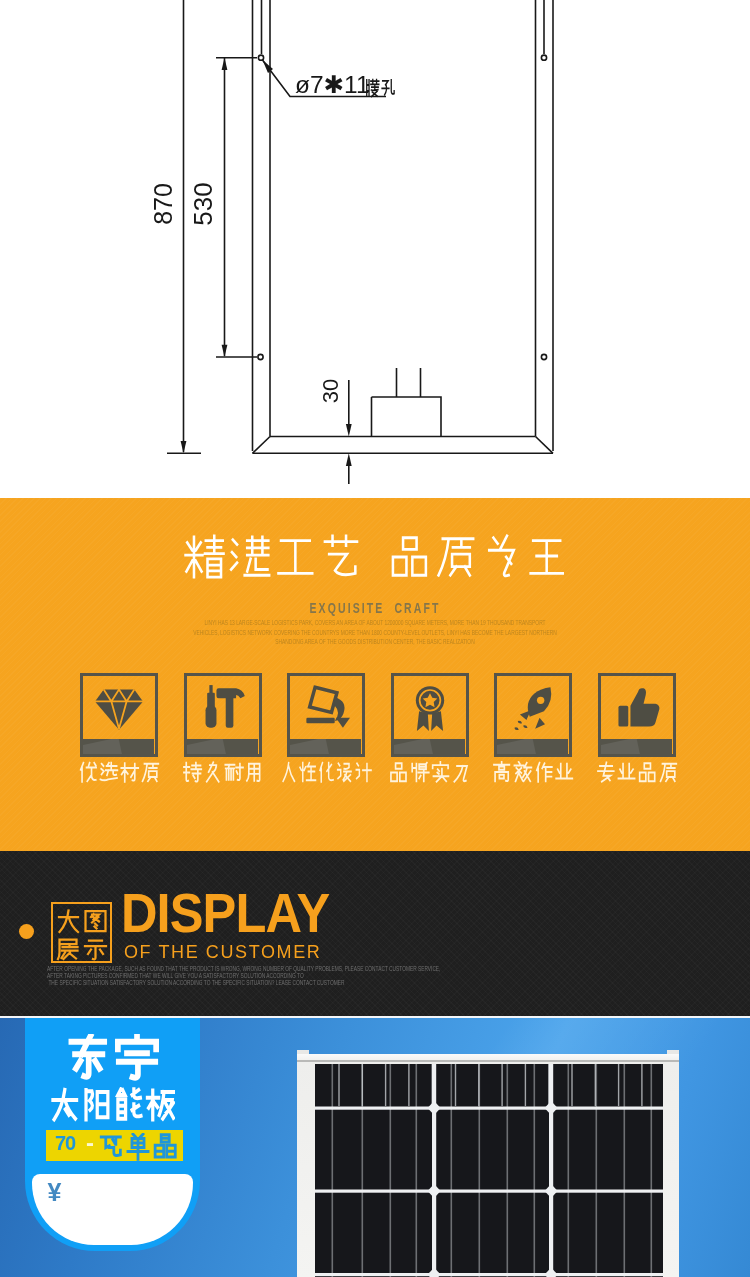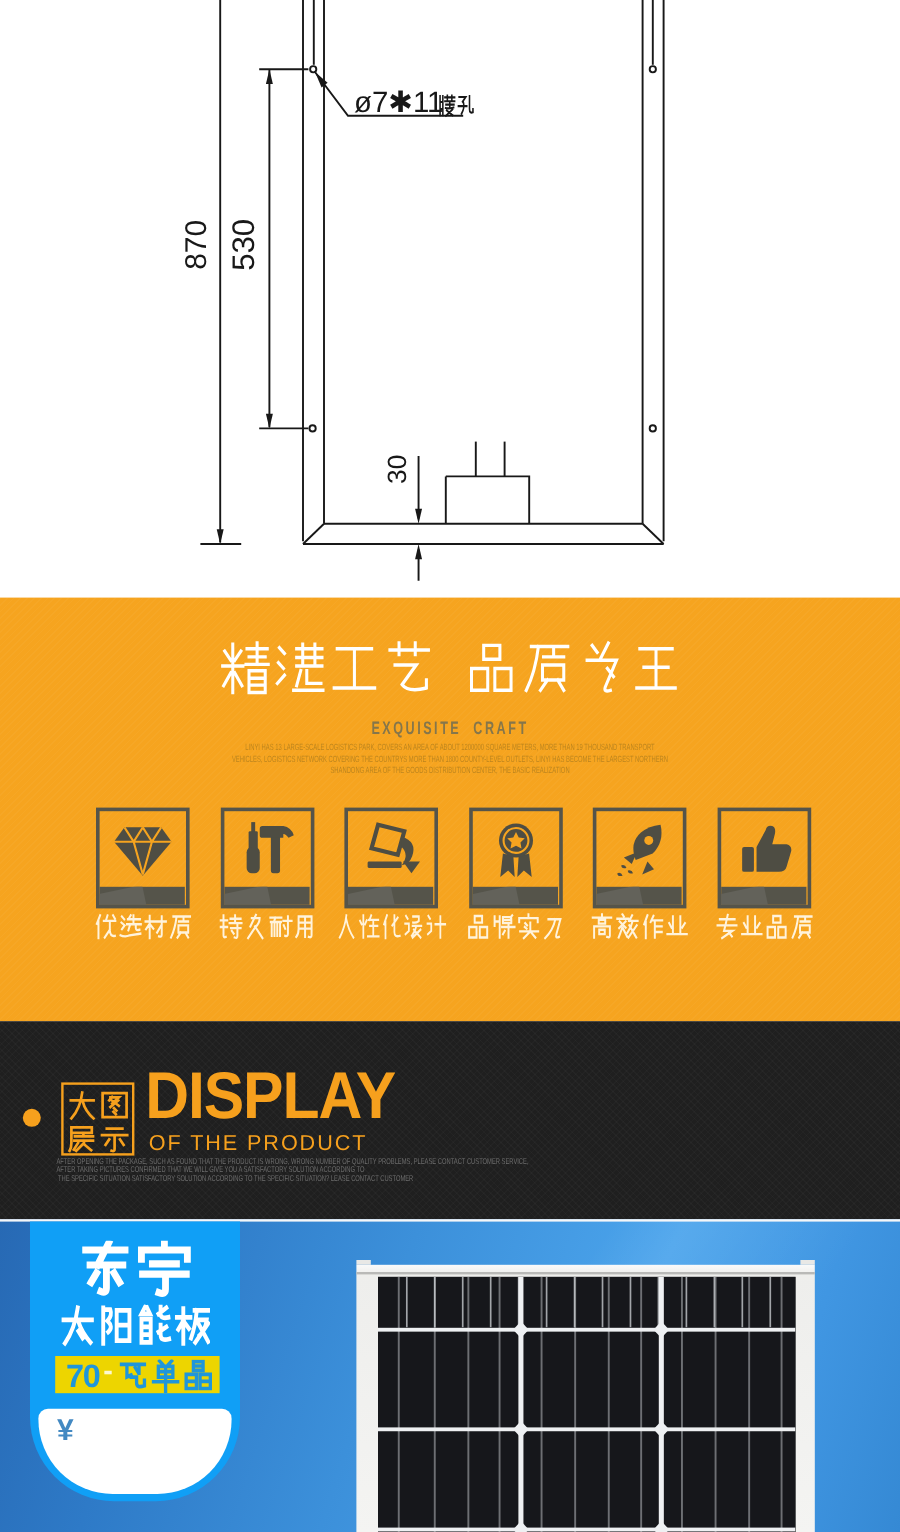--- a/index.html
+++ b/index.html
@@ -373,21 +373,21 @@
           <use href="#z-tu" x="108"></use>
         </svg></div>
       <div style="margin-top:3px"><svg class="zh " style="width:52.0px;height:25px;color:#F6A01D;stroke-width:9;" viewBox="0 0 208 100" preserveAspectRatio="none">
           <use href="#z-zhan2" x="0"></use>
           <use href="#z-shi2" x="108"></use>
         </svg></div>
     </div>
 
 <div class="abs" style="left:121px;top:38px;font-weight:bold;font-size:55px;line-height:48px;color:#F6A01D;transform:scaleX(0.92);transform-origin:0 0;letter-spacing:-1px">DISPLAY</div>
 
-<div class="abs" style="left:124px;top:91px;font-size:18px;letter-spacing:1.6px;color:#F6A01D">OF THE PRODUCT</div>
+<div class="abs" style="left:124px;top:91px;font-size:18px;letter-spacing:1.6px;color:#F6A01D">OF THE CUSTOMER</div>
 
 <div class="abs" style="left:47px;top:114px;font-size:7px;line-height:7.2px;color:#6e6e6e;transform:scaleX(0.69);transform-origin:0 0;white-space:nowrap">
 AFTER OPENING THE PACKAGE, SUCH AS FOUND THAT THE PRODUCT IS WRONG, WRONG NUMBER OF QUALITY PROBLEMS, PLEASE CONTACT CUSTOMER SERVICE,<br>
 AFTER TAKING PICTURES CONFIRMED THAT WE WILL GIVE YOU A SATISFACTORY SOLUTION ACCORDING TO<br>
 <span style="margin-left:2px">THE SPECIFIC SITUATION SATISFACTORY SOLUTION ACCORDING TO THE SPECIFIC SITUATION? LEASE CONTACT CUSTOMER</span></div>
 </div>
 
 <div class="sec" style="height:261px;background:linear-gradient(125deg,rgba(255,255,255,0) 55%,rgba(255,255,255,.07) 62%,rgba(255,255,255,0) 78%),linear-gradient(108deg,#2769b4 0%,#2e7ac7 18%,#3c90da 42%,#4ba4ec 68%,#4096e2 85%,#3589d4 100%)">
 
 <div class="abs" style="left:0;top:0;width:750px;height:2px;background:#f4f6f8"></div>
@@ -452,21 +452,21 @@
         </svg></div>
 
   <div class="abs" style="left:0;top:69px;width:100%;text-align:center"><svg class="zh " style="width:125.2px;height:36px;color:#FFFFFF;stroke-width:11;" viewBox="0 0 424 100" preserveAspectRatio="none">
           <use href="#z-tai" x="0"></use>
           <use href="#z-yang" x="108"></use>
           <use href="#z-neng" x="216"></use>
           <use href="#z-ban" x="324"></use>
         </svg></div>
 
   <div class="abs" style="left:21.5px;top:112px;width:137px;height:31px;background:#EDD500">
-    <span class="abs" style="left:9px;top:2px;font-weight:bold;font-size:27px;color:#1f96da;letter-spacing:-1px">70</span>
+    <span class="abs" style="left:9px;top:2px;font-weight:bold;font-size:20px;color:#1f96da;letter-spacing:-1px">70</span>
     <span class="abs" style="left:40px;top:-1px;font-weight:bold;font-size:24px;color:#fdf9cf">-</span>
     <span class="abs" style="left:92px;top:3px;transform:translateX(-50%)"><svg class="zh " style="width:79.6px;height:28px;color:#1f96da;stroke-width:11;" viewBox="0 0 316 100" preserveAspectRatio="none">
             <use href="#z-wa" x="0"></use>
             <use href="#z-dan" x="108"></use>
             <use href="#z-jing2" x="216"></use>
           </svg></span>
   </div>
 
   <div class="abs" style="left:7px;top:155.5px;width:161.5px;height:71px;background:#fff;border-radius:8px 8px 62px 62px">
     <div style="position:absolute;left:16px;top:4px;font-size:25px;font-weight:bold;color:#4389c2">¥</div>

